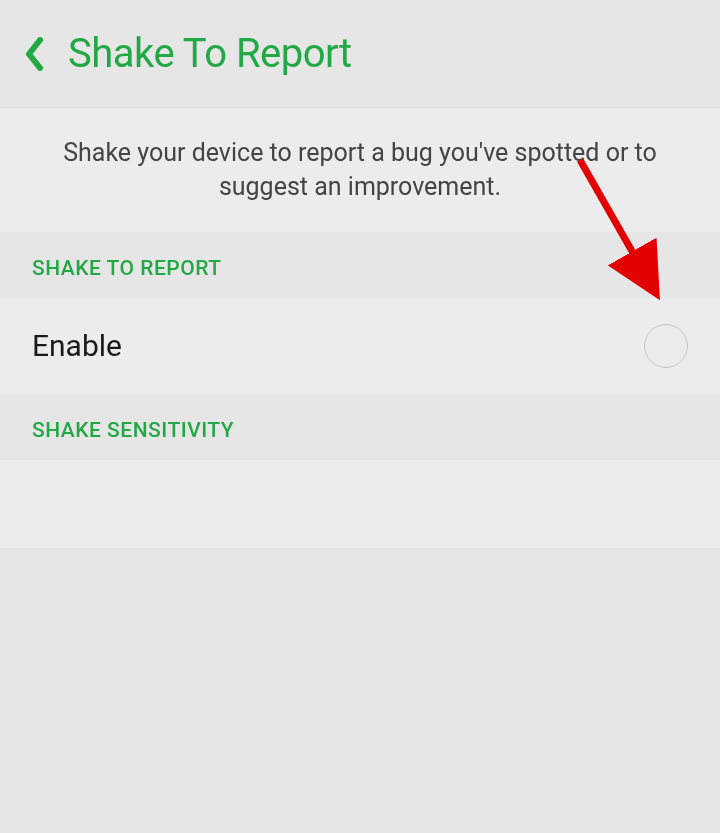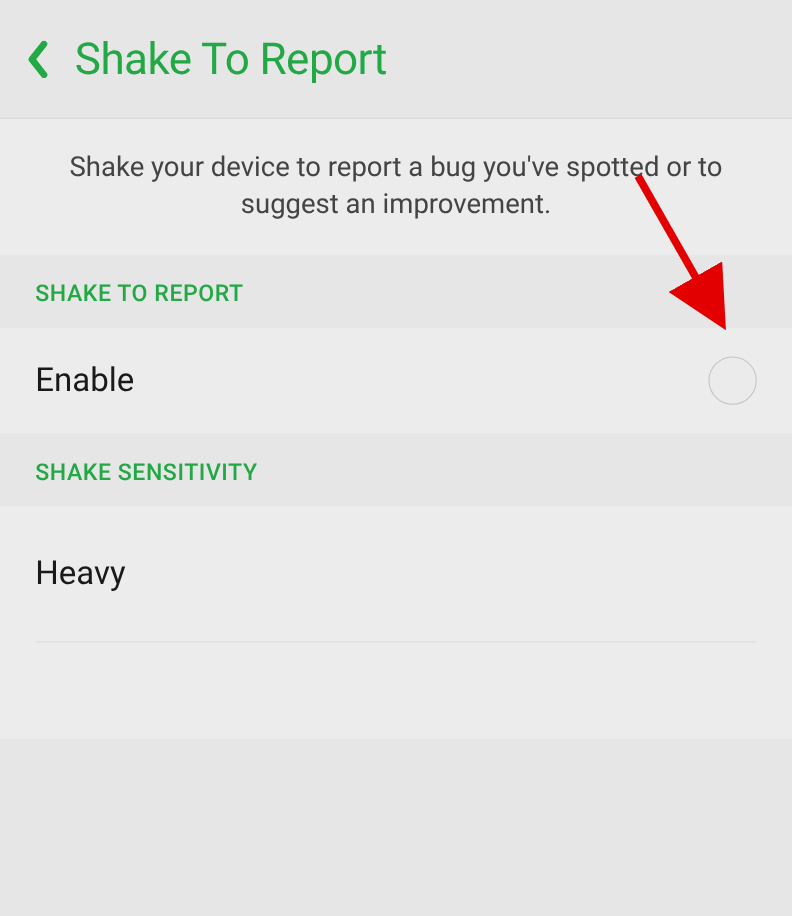--- a/index.html
+++ b/index.html
@@ -124,23 +124,20 @@
 <div class="row enable-row">
   <span class="row-label">Enable</span>
   <div class="toggle-circle"></div>
 </div>
 
 <div class="section-header">SHAKE SENSITIVITY</div>
 
 <div class="sensitivity-list">
   <div class="sensitivity-wrap">
     <div class="sensitivity-row">
-      <span class="row-label">Heavy</span>
-    </div>
-    <div class="sensitivity-row">
       
     </div>
   </div>
 </div>
 
 <svg class="annotation-arrow" width="150" height="200">
   <defs>
     <marker id="arrowhead" markerWidth="8" markerHeight="8" refX="6" refY="4" orient="auto">
       <polygon points="0 0, 8 4, 0 8" fill="#e20000"></polygon>
     </marker>

